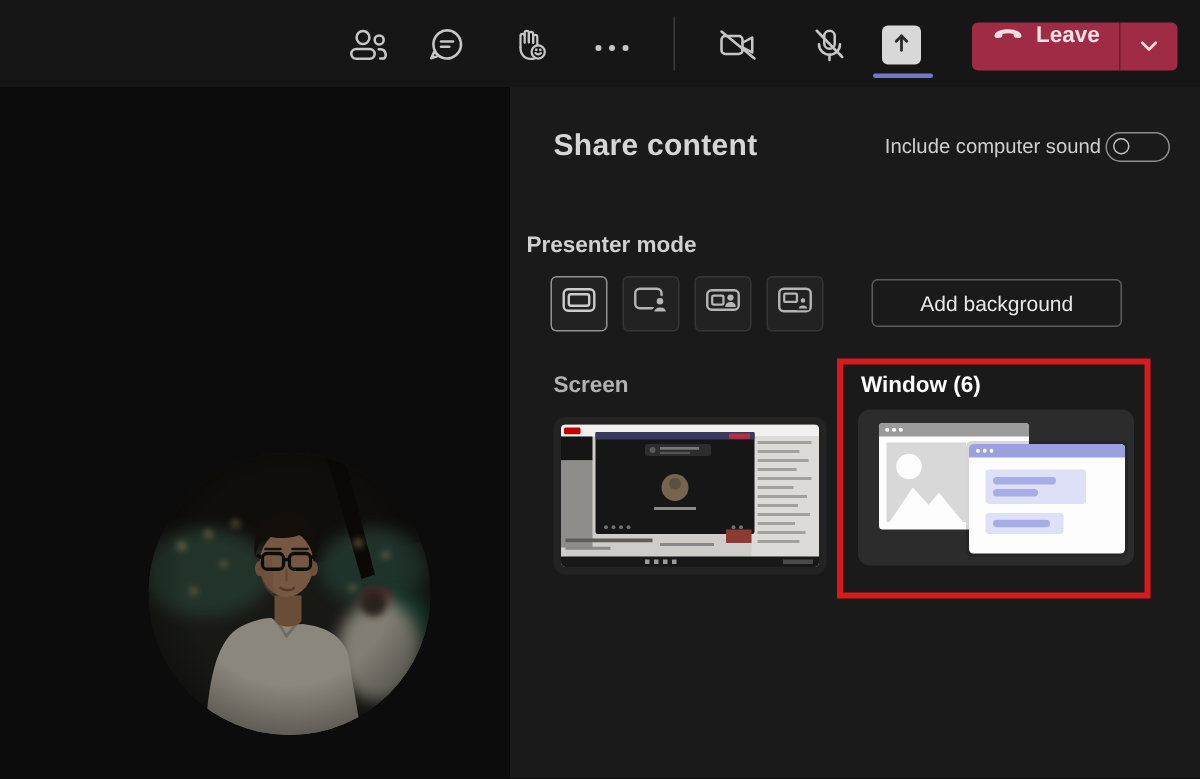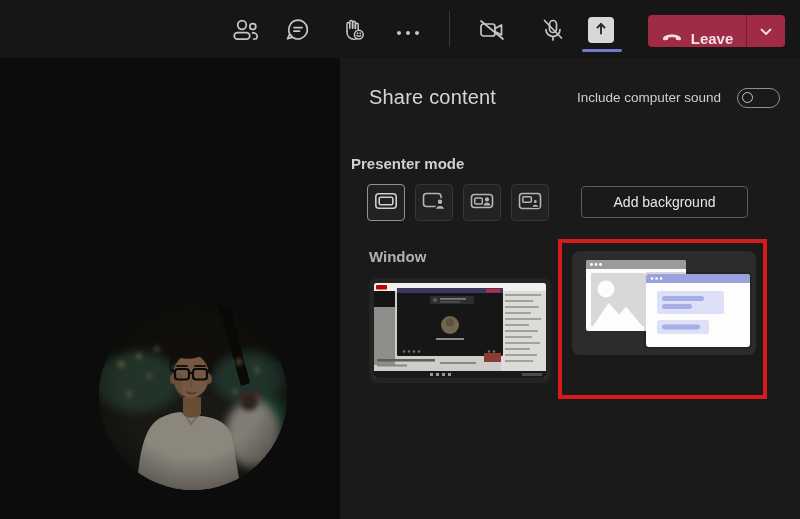--- a/index.html
+++ b/index.html
@@ -6,34 +6,34 @@
   body { background:#000; font-family:"Liberation Sans", sans-serif; }
   .screen { position:relative; width:800px; height:519px; background:#0c0c0c; overflow:hidden; }
 
   
   .topbar { position:absolute; top:0; left:0; width:800px; height:58px; background:#161616; }
   .tb-btn { position:absolute; top:16px; width:32px; height:32px; display:flex; align-items:center; justify-content:center; cursor:pointer; }
   .tb-divider { position:absolute; left:449px; top:11px; width:1px; height:36px; background:#3a3a3a; }
   .share-btn { position:absolute; left:588px; top:17px; width:26px; height:26px; background:#d8d8d8; border-radius:4px; display:flex; align-items:center; justify-content:center; cursor:pointer; }
   .share-underline { position:absolute; left:582px; top:49px; width:40px; height:3px; border-radius:2px; background:#7478c8; }
   .leave-btn { position:absolute; left:648px; top:15px; width:137px; height:32px; background:#a02b44; border-radius:4px; display:flex; align-items:stretch; overflow:hidden; }
-  .leave-main { flex:1; display:flex; align-items:flex-end; justify-content:center; gap:8px; cursor:pointer; }
+  .leave-main { flex:1; display:flex; align-items:flex-start; justify-content:center; gap:8px; cursor:pointer; }
   .leave-label { color:#f3e3e7; font-size:15px; font-weight:700; }
   .leave-sep { width:1px; background:rgba(0,0,0,0.30); }
   .leave-caret { width:38px; display:flex; align-items:center; justify-content:center; cursor:pointer; }
 
   
   .stage { position:absolute; left:0; top:58px; width:339px; height:461px; background:#0c0c0c; }
   .stage-avatar { position:absolute; left:99px; top:244px; width:188px; height:188px; border-radius:50%; overflow:hidden; }
 
   
   .panel { position:absolute; left:339px; top:58px; width:461px; height:461px; background:#1b1a1a; border-left:1px solid #0a0a0a; }
   .panel-header { position:absolute; left:29px; right:20px; top:28px; display:flex; align-items:center; justify-content:space-between; }
-  .panel-title { color:#d6d6d6; font-size:20px; font-weight:400; letter-spacing:0.2px; }
-  .sound-group { display:flex; align-items:center; gap:16px; }
+  .panel-title { color:#d6d6d6; font-size:20px; font-weight:700; letter-spacing:0.2px; }
+  .sound-group { display:flex; align-items:center; gap:3px; }
   .sound-label { color:#cfcfcf; font-size:13.5px; }
   .toggle { position:relative; width:43px; height:20px; border:1px solid #8f8f8f; border-radius:11px; cursor:pointer; }
   .toggle .knob { position:absolute; left:4px; top:3px; width:11px; height:11px; border:1.6px solid #c4c4c4; border-radius:50%; }
 
   .presenter-label { position:absolute; left:11px; top:97px; color:#d0d0d0; font-size:15px; font-weight:700; }
   .modes { position:absolute; left:27px; top:126px; display:flex; gap:10px; }
   .mode-btn { width:38px; height:37px; background:#232222; border:1px solid #363636; border-radius:4px; display:flex; align-items:center; justify-content:center; cursor:pointer; }
   .mode-btn.selected { border-color:#929292; }
   .add-bg { position:absolute; left:241px; top:128px; width:167px; height:32px; background:transparent; border:1px solid #5c5c5c; border-radius:4px; color:#e8e8e8; font-size:14px; font-weight:400; font-family:"Liberation Sans",sans-serif; display:flex; align-items:center; justify-content:center; cursor:pointer; }
 
@@ -257,21 +257,21 @@
             <rect x="4.8" y="6.8" width="8.5" height="5.5" rx="1" fill="none" stroke="#b5b5b5" stroke-width="1.5"></rect>
             <circle cx="17.3" cy="11.4" r="2.1" fill="#b5b5b5" stroke="#232222" stroke-width="1.2"></circle>
             <path d="M13.8 17.3c0-1.9 1.5-3.2 3.5-3.2s3.5 1.3 3.5 3.2z" fill="#b5b5b5" stroke="#232222" stroke-width="1.2"></path>
           </svg>
         </span>
       </div>
     </div>
 
     <button class="add-bg">Add background</button>
 
-    <div class="screen-label">Window</div>
+    <div class="screen-label">Screen</div>
 
     <div class="screen-thumb">
       <svg width="172" height="95" viewBox="0 0 172 95">
         <rect width="172" height="95" fill="#cfcdc9"></rect>
         <rect width="172" height="8" fill="#f1f0ee"></rect>
         <rect x="2" y="2" width="11" height="4.5" rx="1" fill="#c00000"></rect>
         <rect x="0" y="8" width="21" height="16" fill="#141414"></rect>
         <rect x="0" y="24" width="21" height="58" fill="#8f8d8a"></rect>
         <rect x="127" y="8" width="45" height="80" fill="#dddbd7"></rect>
         <g fill="#a3a19d">
@@ -315,20 +315,21 @@
           <rect x="56" y="90" width="3" height="3"></rect>
             <rect x="62" y="90" width="3" height="3"></rect>
           <rect x="68" y="90" width="3" height="3"></rect>
             <rect x="74" y="90" width="3" height="3"></rect>
         </g>
         <rect x="148" y="90" width="20" height="3" fill="#4a4a4a"></rect>
       </svg>
     </div>
 
     <div class="window-box">
+      <div class="window-label">Window (6)</div>
       <div class="window-thumb">
         <svg width="184" height="104" viewBox="0 0 184 104">
           <rect x="14" y="9" width="100" height="71" rx="2.5" fill="#fdfdfd"></rect>
           <path d="M14 11.5A2.5 2.5 0 0 1 16.5 9h95a2.5 2.5 0 0 1 2.5 2.5V18H14z" fill="#9b9b9b"></path>
           <g fill="#ffffff">
             <circle cx="19.5" cy="13.5" r="1.4"></circle>
               <circle cx="24" cy="13.5" r="1.4"></circle>
               <circle cx="28.5" cy="13.5" r="1.4"></circle>
           </g>
           <rect x="19" y="22" width="53" height="53" fill="#d8d8d8"></rect>

